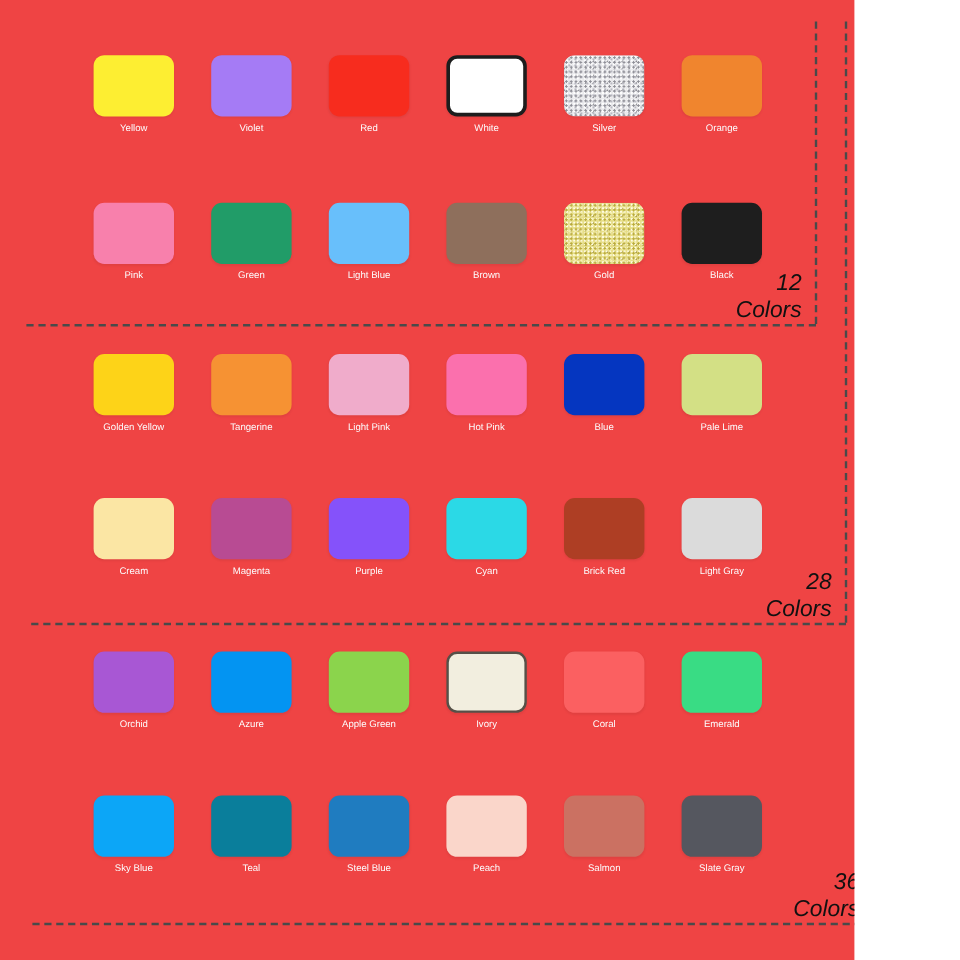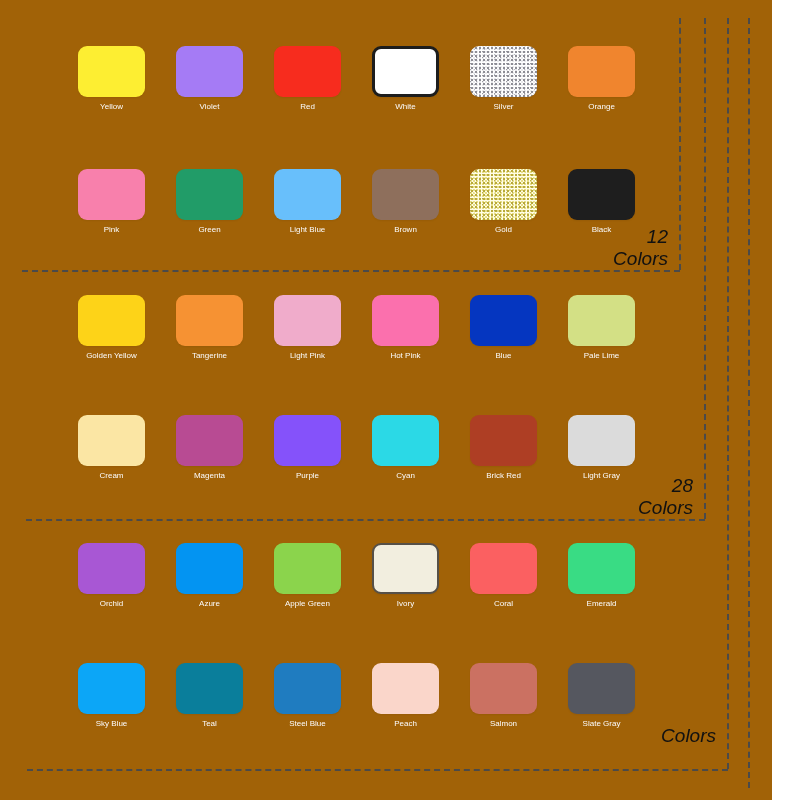--- a/index.html
+++ b/index.html
@@ -7,23 +7,23 @@
     margin: 0;
     padding: 0;
     background: #ffffff;
   }
   body {
     font-family: "Liberation Sans", sans-serif;
   }
 
   #stage {
     position: relative;
-    width: 772px;
+    width: 712px;
     height: 800px;
-    background: #a16207;
+    background: #ef4444;
     overflow: hidden;
   }
 
   
   .hline {
     position: absolute;
     height: 0;
     border-top: 2px dashed #4a4a4a;
   }
   .vline {
@@ -297,17 +297,18 @@
         <div class="swatch" style="background: rgb(203, 113, 98);"></div>
         <div class="swatch-caption">Salmon</div>
       </div>
       <div class="swatch-cell">
         <div class="swatch" style="background: rgb(85, 87, 95);"></div>
         <div class="swatch-caption">Slate Gray</div>
       </div>
     </div>
 
     <div class="count-label" style="left:588px; top:206px; width:128px;">
+      <div>36</div>
       <div>Colors</div>
     </div>
   </div>
 
 </div>
 
 </body></html>

